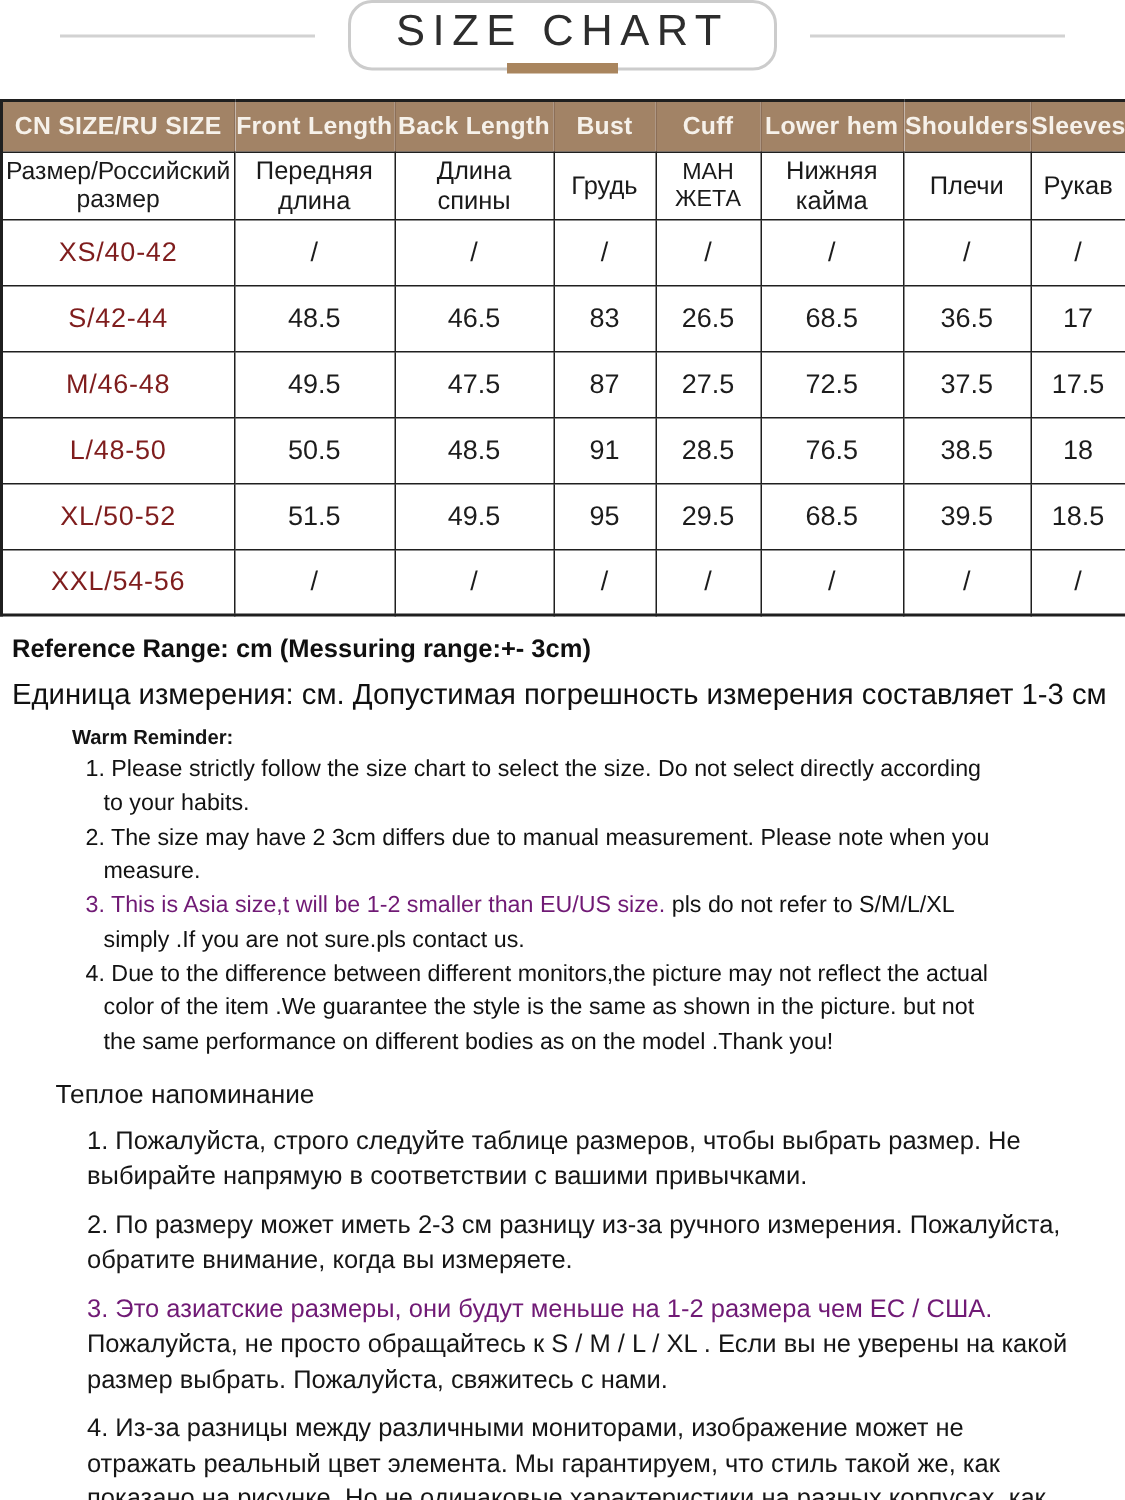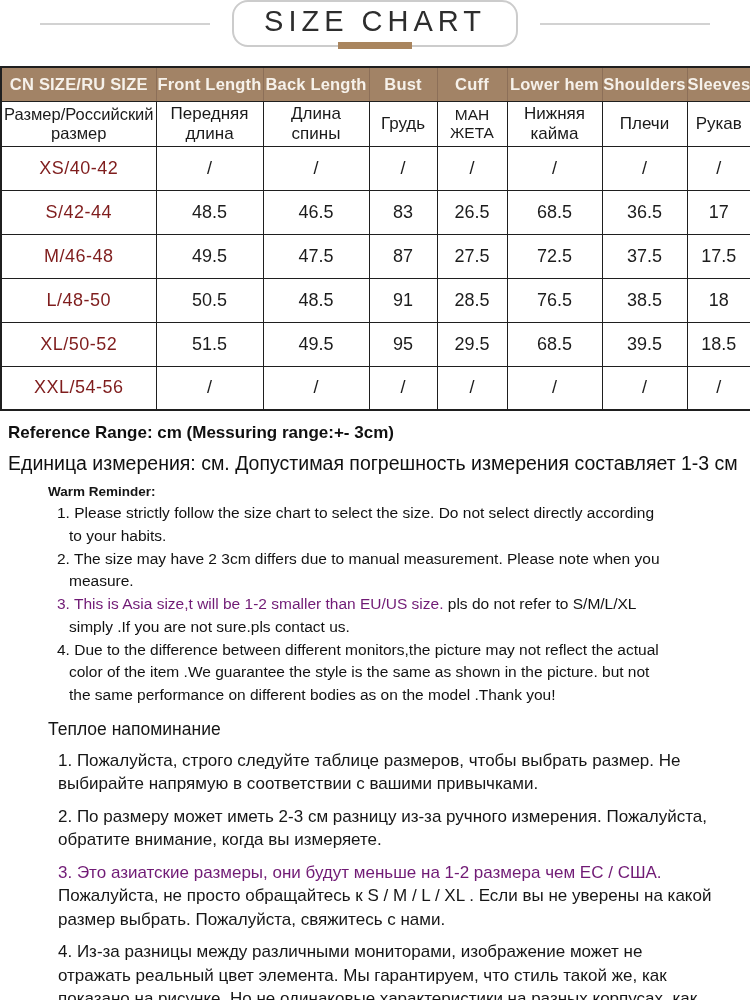--- a/index.html
+++ b/index.html
@@ -96,21 +96,21 @@
   .warm-title { margin: 9px 0 0 48px; font-size: 13.5px; font-weight: 700; }
   .en-list {
     margin: 3px 0 0 57px;
     width: 606px;
     font-size: 15.5px;
     line-height: 1.47;
     color: #121212;
   }
   .en-item { padding-left: 12px; text-indent: -12px; }
   .red { color: #701a75; }
-  .ru-title { margin: 12px 0 0 48px; font-size: 17.5px; color: #161616; }
+  .ru-title { margin: 12px 0 0 37px; font-size: 17.5px; color: #161616; }
   .ru-list {
     margin: 0 0 0 58px;
     width: 656px;
     font-size: 17px;
     line-height: 1.38;
     color: #161616;
   }
   .ru-item { margin-top: 9px; }
 </style>
 </head>

